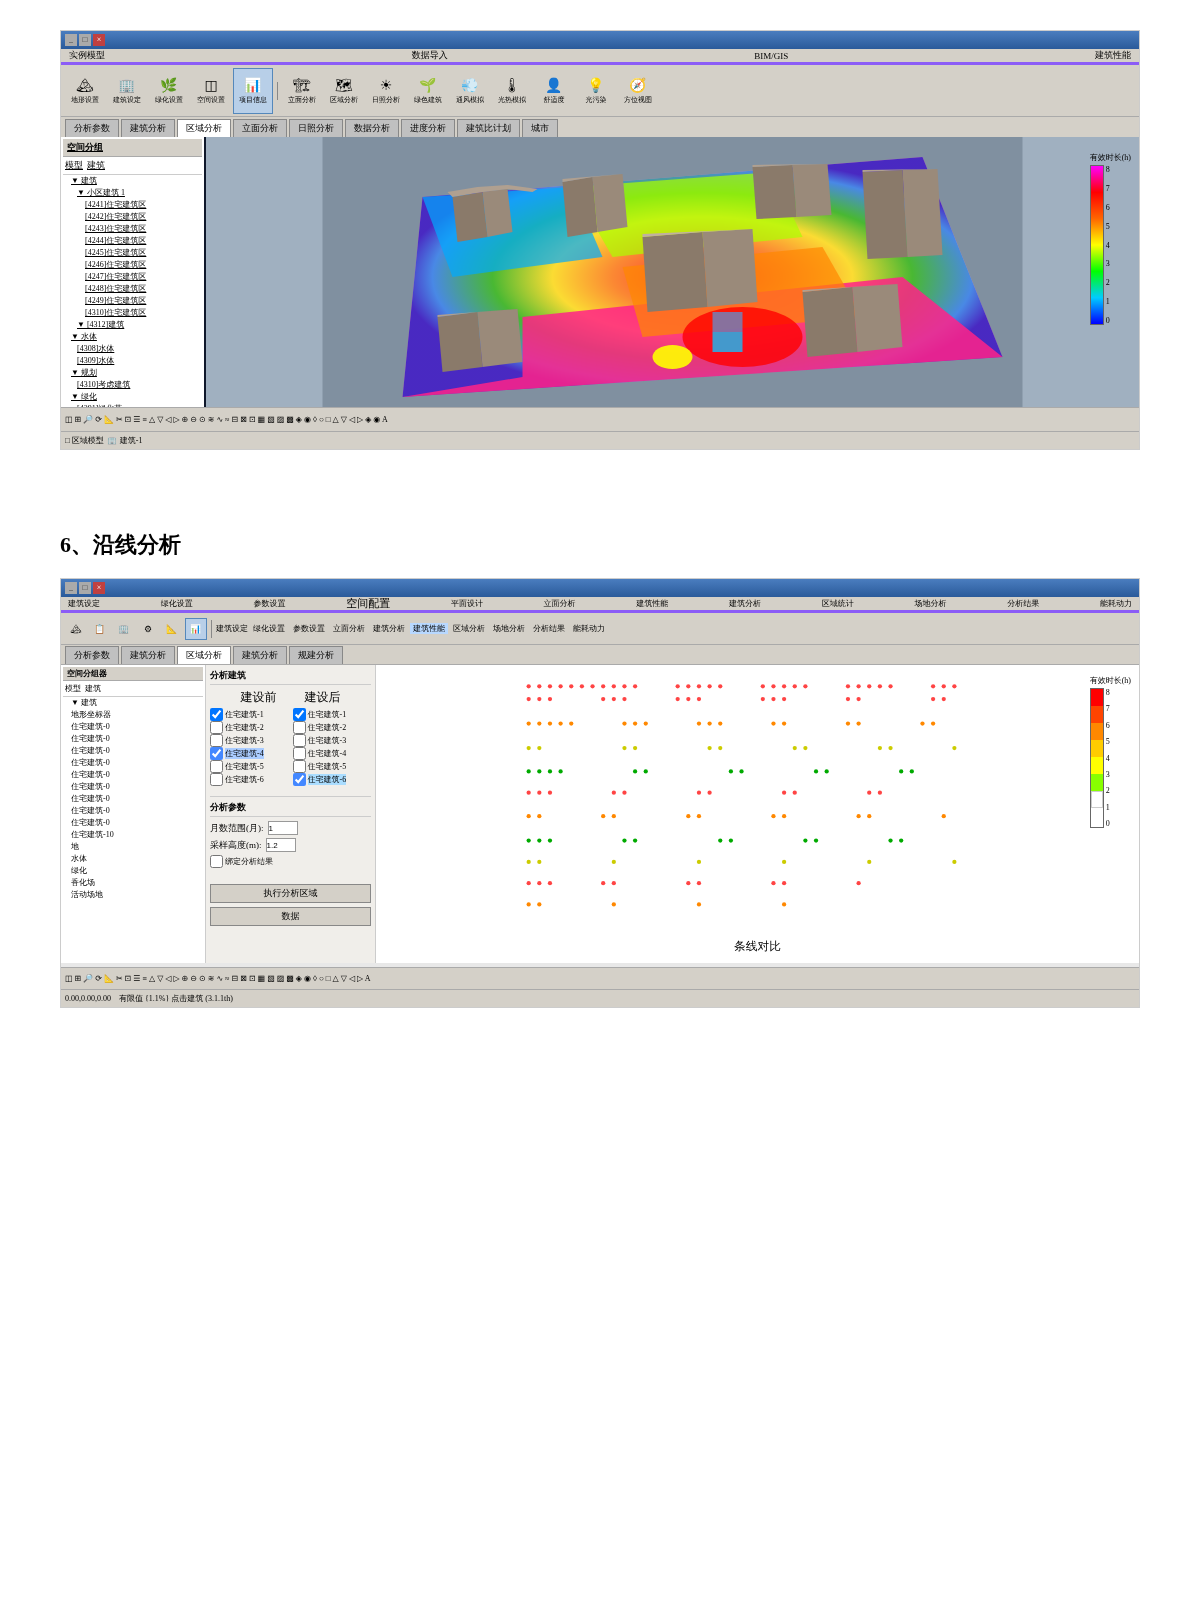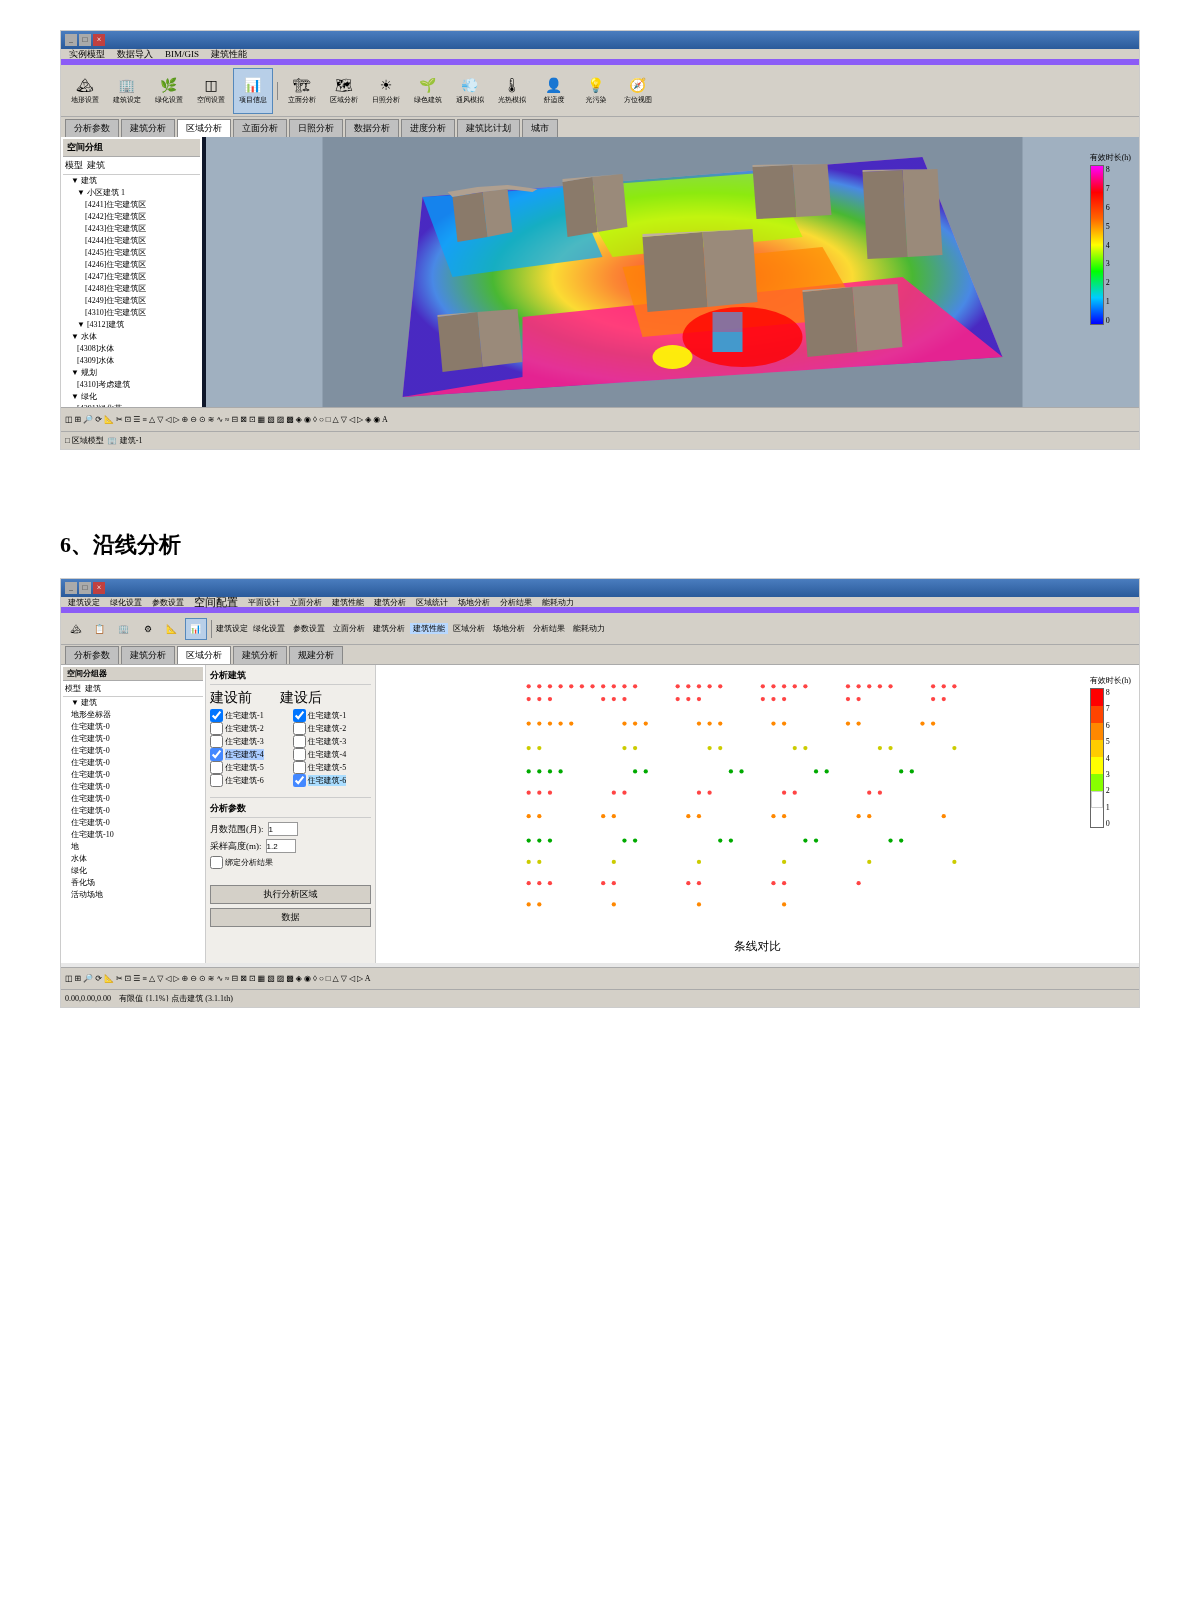--- a/index.html
+++ b/index.html
@@ -67,35 +67,37 @@
     }
     .menu-row {
       background: #d4d0c8;
       height: 16px;
       width: 100%;
       display: flex;
       align-items: center;
       padding: 0 4px;
       gap: 4px;
       font-size: 9px;
-      border-bottom: 6px solid #8b5cf6;
+      border-bottom: 3px solid #8b5cf6;
+      justify-content: space-between;
     }
     .main-area {
       display: flex;
       height: calc(100% - 90px);
       background: #fff;
     }
     .sidebar {
       width: 145px;
       background: #fff;
-      border-right: 4px solid #0f172a;
+      border-right: 2px solid #0f172a;
       font-size: 9px;
       overflow: hidden;
       padding: 2px;
       flex-shrink: 0;
+      text-decoration: underline;
     }
     .sidebar-tree {
       font-size: 8px;
       line-height: 1.5;
       color: #000;
     }
     .tree-item {
       padding-left: 8px;
       white-space: nowrap;
       overflow: hidden;
@@ -583,21 +585,21 @@
           <div class="tree-item">地</div>
           <div class="tree-item">水体</div>
           <div class="tree-item">绿化</div>
           <div class="tree-item">香化场</div>
           <div class="tree-item">活动场地</div>
         </div>
       </div>
 
       <div class="panel-2">
         <div class="panel-title">分析建筑</div>
-        <div style="display:flex; gap:8px; font-size:14px; margin-bottom:2px;">
+        <div style="display:flex; gap:8px; font-size:12px; margin-bottom:2px;justify-content:center;">
           <span>建设前</span>
           <span style="margin-left:20px;">建设后</span>
         </div>
 
         <div style="display:flex; gap:4px; margin-bottom:10px;">
           <div style="width:80px;">
             <div class="checkbox-item">
               <input type="checkbox" checked="" style="">
                 <span>住宅建筑-1</span>
             </div>

